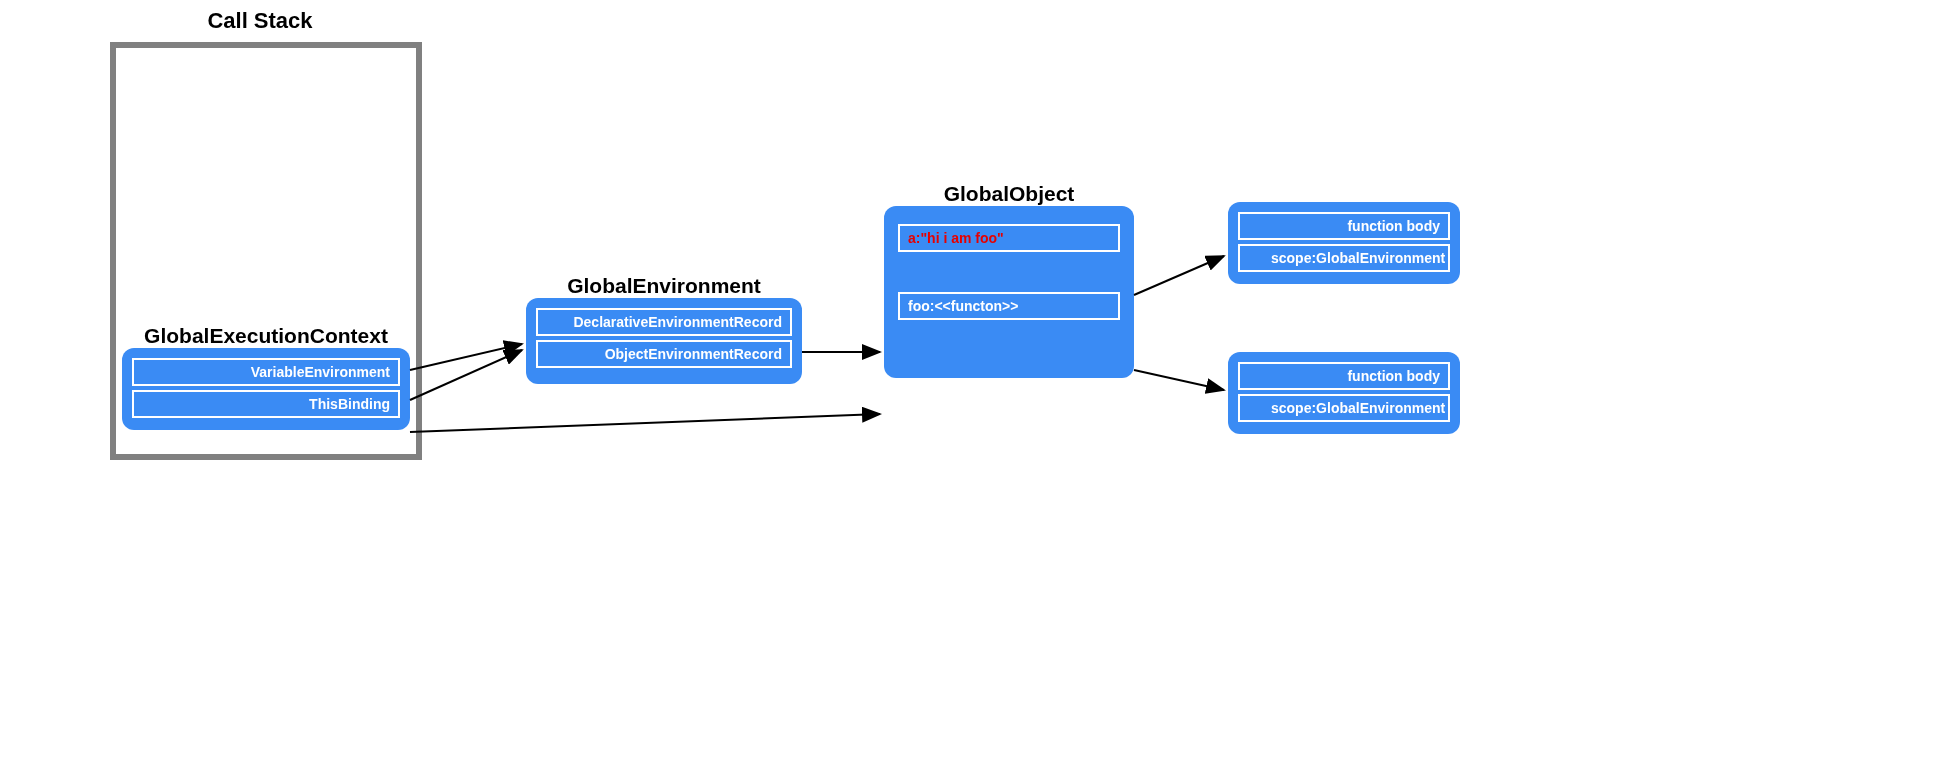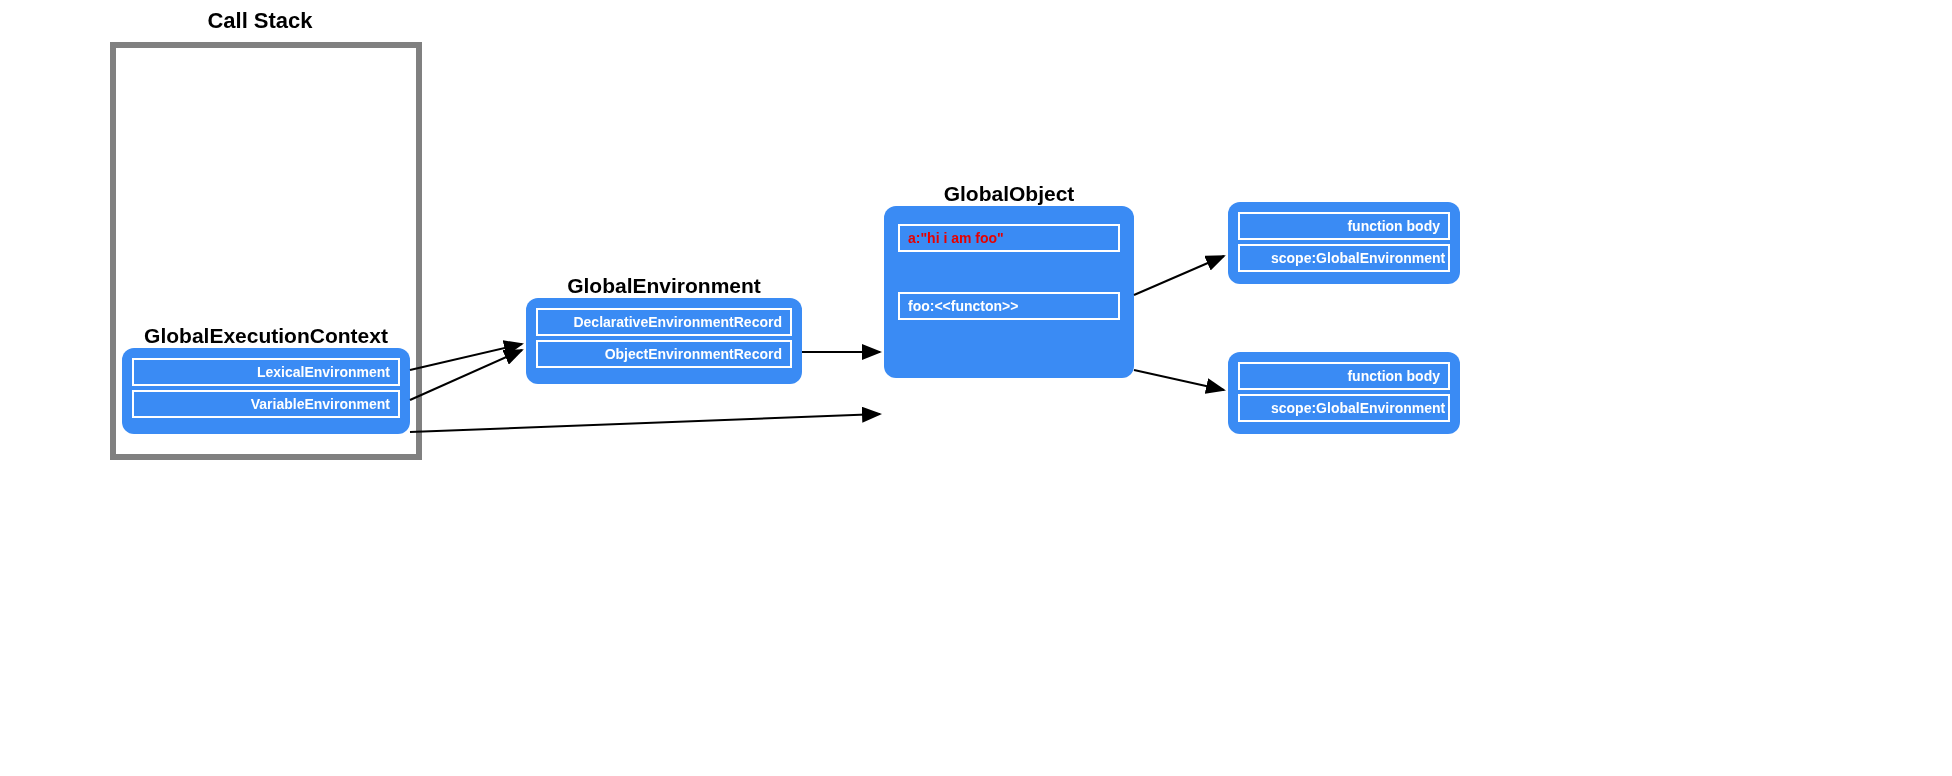--- a/index.html
+++ b/index.html
@@ -71,22 +71,22 @@
   }
 </style>
 </head>
 <body>
 
 <div class="call-stack-title">Call Stack</div>
 <div class="call-stack-box"></div>
 
 <div class="blue-box" style="left:122px; top:348px; width:288px;">
   <div class="box-title above">GlobalExecutionContext</div>
-  <div class="cell">LexicalEnvironment</div>
   <div class="cell">VariableEnvironment</div>
+  <div class="cell last">ThisBinding</div>
 </div>
 
 <div class="blue-box" style="left:526px; top:298px; width:276px;">
   <div class="box-title above">GlobalEnvironment</div>
   <div class="cell">DeclarativeEnvironmentRecord</div>
   <div class="cell">ObjectEnvironmentRecord</div>
 </div>
 
 <div class="blue-box" style="left:884px; top:206px; width:250px; padding:18px 14px;">
   <div class="box-title above">GlobalObject</div>

